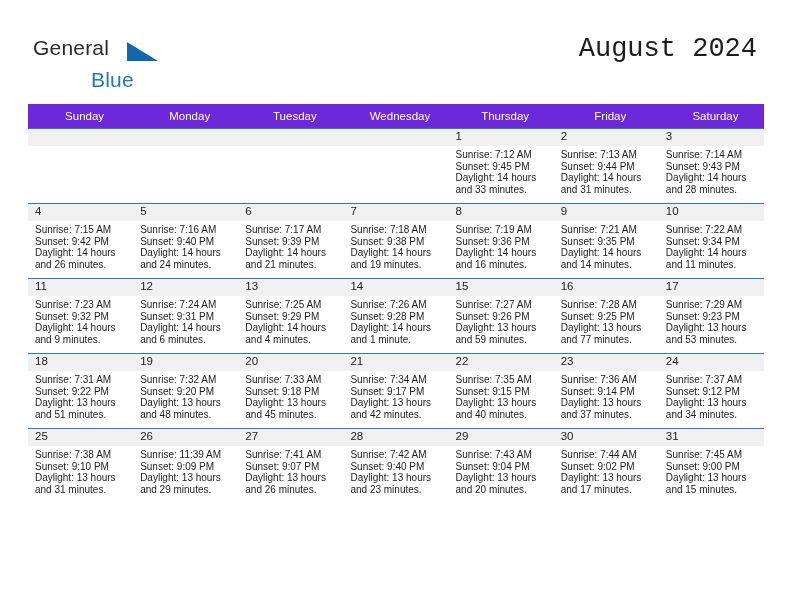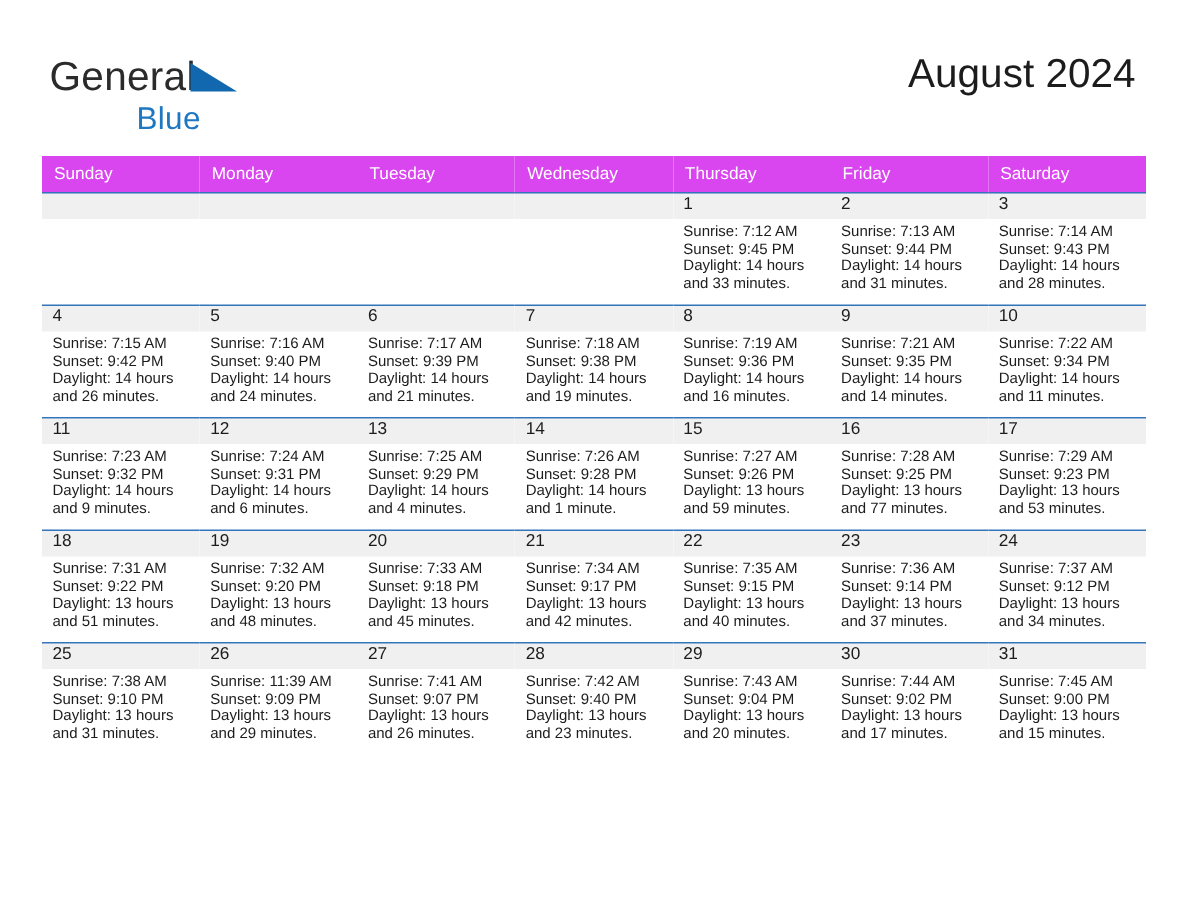--- a/index.html
+++ b/index.html
@@ -31,21 +31,21 @@
   .logo {
     position: absolute;
     left: 33px;
     top: 36px;
     width: 150px;
     height: 52px;
   }
   .logo-general {
     position: absolute;
     left: 0; top: 0;
-    font-size: 27px;
+    font-size: 21px;
     letter-spacing: 0.2px;
     color: #2b2b2b;
     font-family: "Liberation Sans", sans-serif;
   }
   .logo-blue {
     position: absolute;
     left: 58px;
     top: 32px;
     font-size: 21px;
     letter-spacing: 0.2px;
@@ -62,20 +62,21 @@
   }
 
   .title {
     position: absolute;
     right: 35px;
     top: 34px;
     font-size: 27px;
     color: #1c1c1c;
     text-align: right;
     white-space: nowrap;
+    font-family: Liberation Mono, monospace;
   }
   .subtitle {
     position: absolute;
     right: 35px;
     top: 80px;
     font-size: 13.5px;
     color: #1c1c1c;
     text-align: right;
     white-space: nowrap;
   }
@@ -85,25 +86,25 @@
     position: absolute;
     left: 28px;
     top: 104px;
     width: 736px;
     border-collapse: collapse;
     table-layout: fixed;
   }
   .cal col { width: 105.14px; }
 
   .cal thead th {
-    background: #d946ef;
+    background: #6d28d9;
     color: #ffffff;
     font-size: 11.5px;
     font-weight: normal;
-    text-align: left;
+    text-align: center;
     padding: 5px 0 5px 8px;
     height: 14px;
     border: none;
   }
 
   .cal tbody td {
     vertical-align: top;
     padding: 0;
     border: none;
     border-top: 1.2px solid #3275ba;

